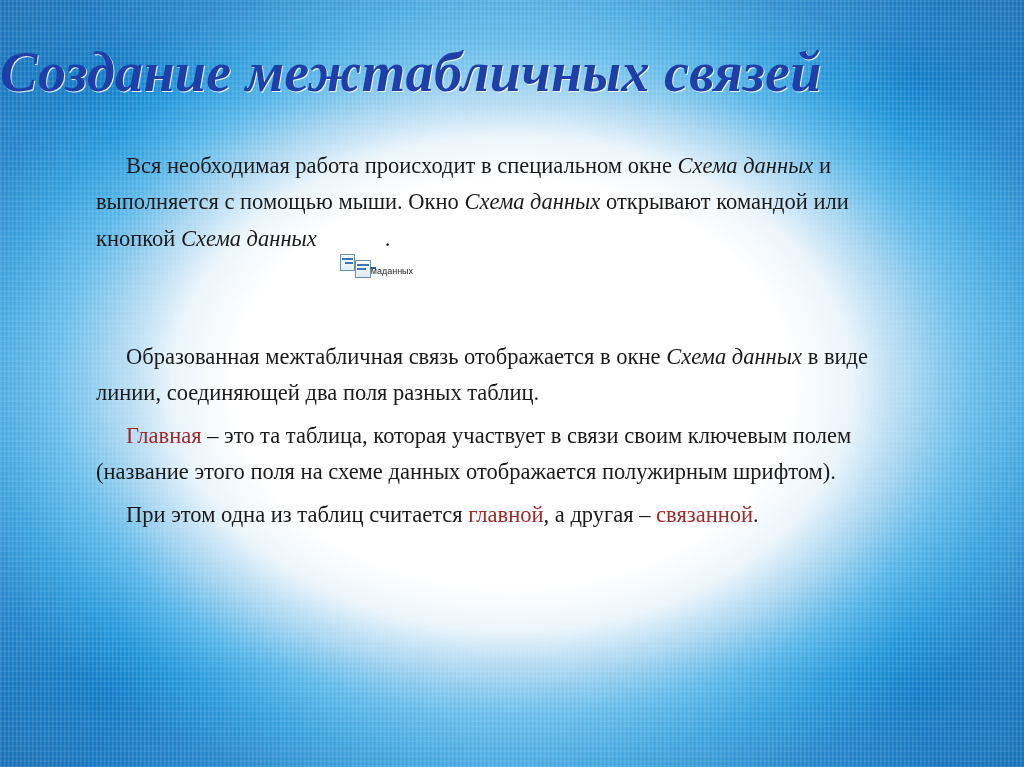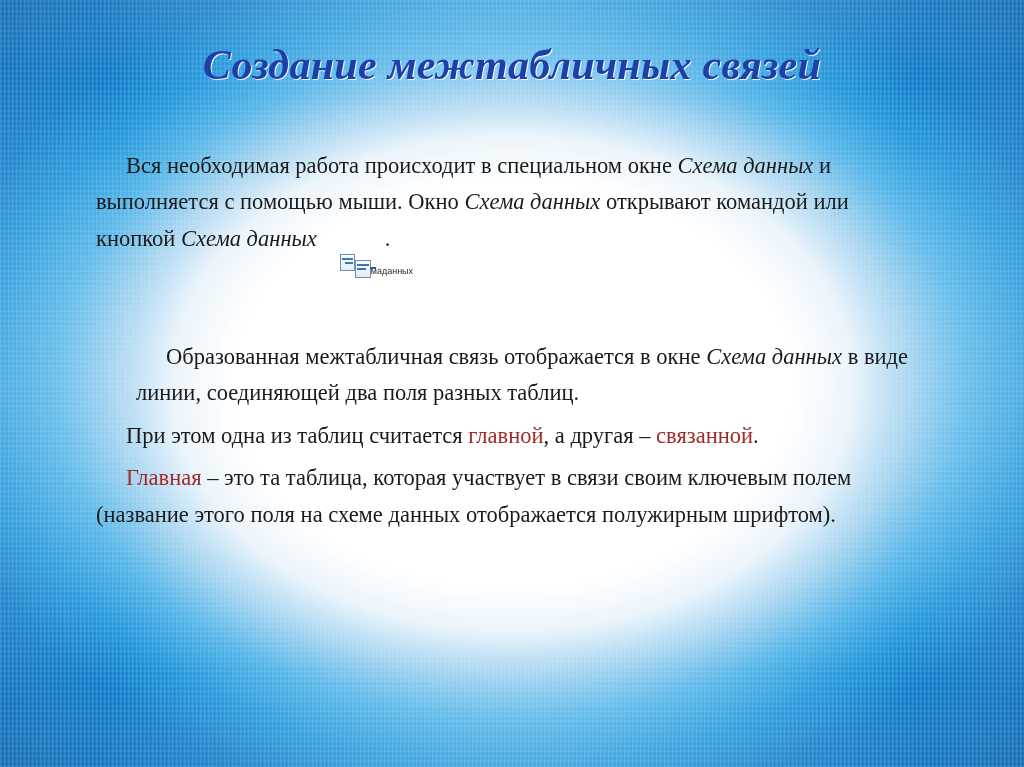--- a/index.html
+++ b/index.html
@@ -71,25 +71,24 @@
     inset: 0;
     z-index: 3;
   }
 
   
   .title {
     position: absolute;
     top: 42px;
     left: 0;
     width: 1024px;
-    text-align: center;
     font-family: "Liberation Serif", serif;
     font-style: italic;
     font-weight: bold;
-    font-size: 42px;
+    font-size: 56px;
     line-height: 1.1;
     color: #1f3fa8;
     text-shadow: 1px 1px 0 rgba(255,255,255,0.85);
     letter-spacing: 0.3px;
   }
 
   
   .body {
     position: absolute;
     top: 148px;
@@ -100,21 +99,20 @@
     color: #1a1a1a;
     line-height: 1.62;
   }
   .para {
     margin: 0 0 6px 0;
     text-indent: 30px;
     text-align: left;
   }
   .para.gap {
     margin-top: 34px;
-    margin-left: 40px;
   }
   b.em {
     font-weight: normal;
     font-style: italic;
   }
   .red {
     color: #9e2a2a;
   }
   .icon-wrap {
     display: inline-block;
@@ -184,19 +182,19 @@
   <div class="content">
 
     <div class="title">Создание межтабличных связей</div>
 
     <div class="body">
 
       <p class="para"><span>Вся необходимая работа происходит в специальном окне </span><b class="em">Схема данных</b><span> и выполняется с помощью мыши. Окно </span><b class="em">Схема данных</b><span> открывают командой  или кнопкой </span><b class="em">Схема данных</b><span class="icon-wrap"><span class="ribbon-btn"><span class="glyph"><span class="sheet back"></span><span class="sheet front"></span><span class="bar b1"></span><span class="bar b2"></span><span class="bar b3"></span><span class="bar b4"></span><span class="link"></span></span><span class="cap">Схема</span><span class="cap">данных</span></span></span><span>.</span></p>
 
       <p class="para gap"><span>Образованная межтабличная связь отображается в окне </span><b class="em">Схема данных</b><span> в виде линии, соединяющей два поля разных таблиц.</span></p>
 
+      <p class="para"><span class="red">Главная</span><span> – это та таблица, которая участвует в связи своим ключевым полем (название этого поля на схеме данных отображается полужирным шрифтом).</span></p>
+
       <p class="para"><span>При этом одна из таблиц считается </span><span class="red">главной</span><span>, а другая – </span><span class="red">связанной</span><span>.</span></p>
-
-      <p class="para"><span class="red">Главная</span><span> – это та таблица, которая участвует в связи своим ключевым полем (название этого поля на схеме данных отображается полужирным шрифтом).</span></p>
 
     </div>
   </div>
 </div>
 
 </body></html>

